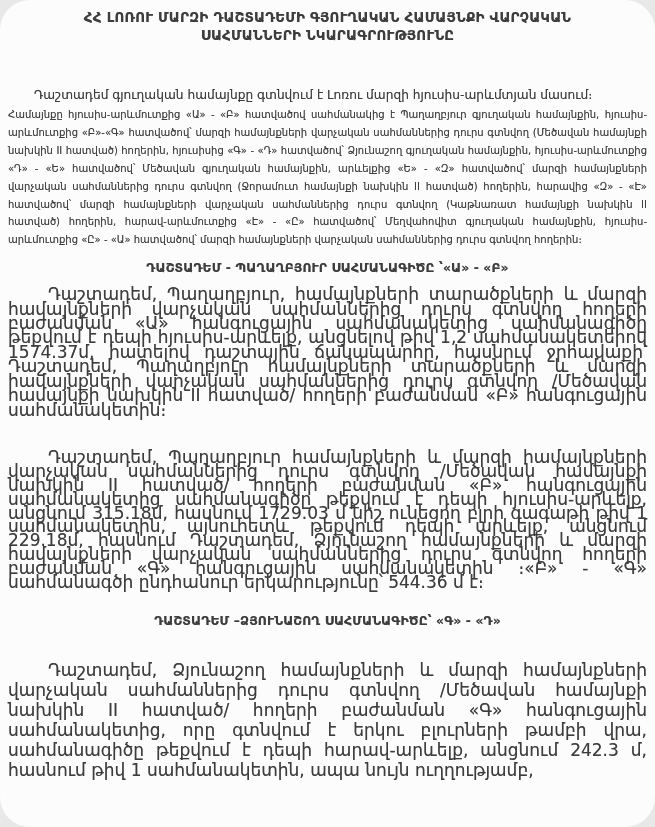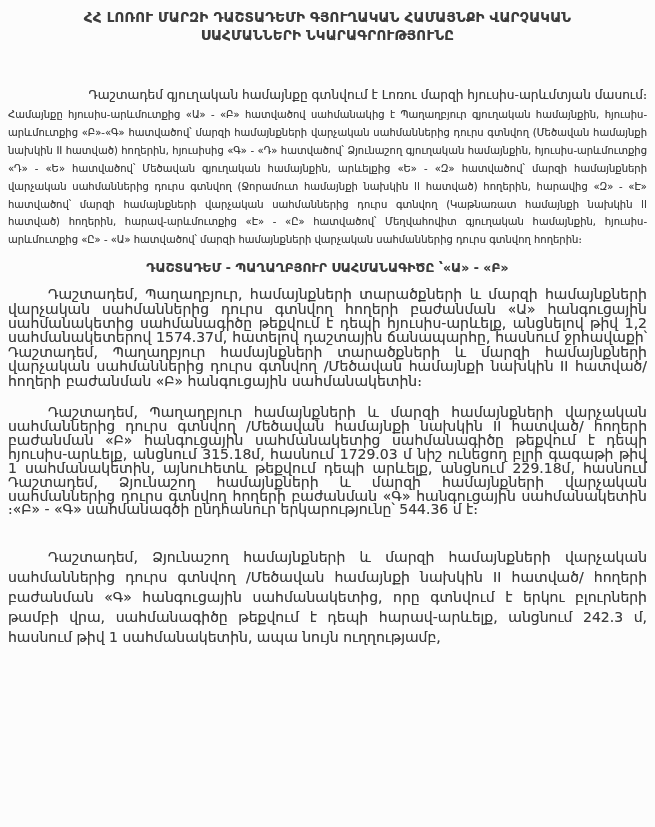--- a/index.html
+++ b/index.html
@@ -12,38 +12,38 @@
     width: 655px;
     height: 827px;
     margin: 0 auto;
     background: #fcfcfc;
     box-sizing: border-box;
     padding: 8px 8px 0 8px;
     overflow: hidden;
     font-family: "DejaVu Sans", "Liberation Sans", sans-serif;
     color: #3d3d3d;
     text-shadow: 0 0 0.6px rgba(80,80,80,0.55);
+    border-radius: 30px;
   }
   .doc-title {
     margin: 0 auto;
     max-width: 545px;
     text-align: center;
     font-size: 13.5px;
     font-weight: bold;
     line-height: 18px;
     letter-spacing: 0.2px;
   }
   .intro {
     margin-top: 40px;
   }
   .intro p {
     margin: 0;
     font-size: 12.2px;
     line-height: 22px;
-    text-align: right;
   }
   .intro .indent {
     text-indent: 26px;
   }
   .overview {
     margin: 0;
     font-size: 10px;
     line-height: 17.9px;
     text-align: justify;
   }
@@ -53,30 +53,30 @@
     font-size: 12.4px;
     font-weight: bold;
     line-height: 19px;
     letter-spacing: 0.1px;
   }
   .h1gap { margin-top: 9px; }
   .h2gap { margin-top: 21px; max-width: 600px; }
   .h3gap { margin-top: 21px; }
   .sec-body {
     margin: 0;
-    font-size: 14px;
+    font-size: 17px;
     text-align: justify;
   }
   .body-a { margin-top: 10px; line-height: 14.4px; text-indent: 40px; }
   .summary-a {
     margin: 0 0 0 85px;
     font-size: 12.1px;
     line-height: 14.4px;
   }
-  .body-b { margin-top: 18px; line-height: 13.9px; text-indent: 40px; }
+  .body-b { margin-top: 34px; line-height: 13.9px; text-indent: 40px; }
   .body-c { margin-top: 30px; line-height: 20px; text-indent: 40px; }
 </style>
 </head>
 <body>
 
 <div class="page">
   <div class="doc-title">ՀՀ ԼՈՌՈՒ ՄԱՐԶԻ ԴԱՇՏԱԴԵՄԻ ԳՅՈՒՂԱԿԱՆ ՀԱՄԱՅՆՔԻ ՎԱՐՉԱԿԱՆ ՍԱՀՄԱՆՆԵՐԻ ՆԿԱՐԱԳՐՈՒԹՅՈՒՆԸ</div>
 
   <div class="intro">
     <p class="indent">Դաշտադեմ գյուղական համայնքը գտնվում է Լոռու մարզի հյուսիս-արևմտյան  մասում։</p>
@@ -85,15 +85,16 @@
   <p class="overview">Համայնքը հյուսիս-արևմուտքից «Ա» - «Բ» հատվածով  սահմանակից է Պաղաղբյուր գյուղական համայնքին, հյուսիս-արևմուտքից «Բ»-«Գ» հատվածով՝ մարզի համայնքների վարչական սահմաններից դուրս գտնվող (Մեծավան համայնքի նախկին II հատված) հողերին, հյուսիսից «Գ» - «Դ» հատվածով՝ Ձյունաշող գյուղական  համայնքին, հյուսիս-արևմուտքից «Դ» - «Ե» հատվածով՝ Մեծավան գյուղական համայնքին, արևելքից «Ե» - «Զ» հատվածով՝ մարզի համայնքների վարչական սահմաններից դուրս գտնվող (Ջորամուտ համայնքի նախկին II հատված) հողերին, հարավից «Զ» - «Է» հատվածով՝ մարզի համայնքների վարչական սահմաններից դուրս գտնվող (Կաթնառատ համայնքի նախկին II հատված)  հողերին, հարավ-արևմուտքից «Է» - «Ը» հատվածով՝ Մեղվահովիտ գյուղական համայնքին, հյուսիս-արևմուտքից «Ը» - «Ա» հատվածով՝ մարզի համայնքների վարչական սահմաններից դուրս գտնվող հողերին։</p>
 
   <div class="sec-heading h1gap">ԴԱՇՏԱԴԵՄ - ՊԱՂԱՂԲՅՈՒՐ ՍԱՀՄԱՆԱԳԻԾԸ ՝«Ա» - «Բ»</div>
 
   <p class="sec-body body-a">Դաշտադեմ, Պաղաղբյուր, համայնքների տարածքների և մարզի համայնքների վարչական սահմաններից դուրս գտնվող հողերի բաժանման «Ա» հանգուցային սահմանակետից սահմանագիծը թեքվում է  դեպի հյուսիս-արևելք, անցնելով թիվ 1,2 սահմանակետերով 1574.37մ, հատելով դաշտային ճանապարհը, հասնում ջրհավաքի՝ Դաշտադեմ, Պաղաղբյուր համայնքների տարածքների և մարզի համայնքների վարչական սահմաններից դուրս գտնվող /Մեծավան համայնքի նախկին II հատված/ հողերի բաժանման «Բ» հանգուցային սահմանակետին։</p>
 
 
 
   <p class="sec-body body-b">Դաշտադեմ, Պաղաղբյուր համայնքների և մարզի համայնքների վարչական սահմաններից դուրս գտնվող /Մեծավան համայնքի նախկին II հատված/  հողերի  բաժանման «Բ» հանգուցային սահմանակետից սահմանագիծը թեքվում է  դեպի հյուսիս-արևելք, անցնում 315.18մ, հասնում 1729.03 մ նիշ ունեցող բլրի գագաթի թիվ 1 սահմանակետին, այնուհետև թեքվում դեպի արևելք, անցնում 229.18մ, հասնում Դաշտադեմ, Ձյունաշող համայնքների և մարզի համայնքների վարչական սահմաններից դուրս գտնվող հողերի բաժանման «Գ»  հանգուցային սահմանակետին ։«Բ» - «Գ» սահմանագծի ընդհանուր երկարությունը՝ 544.36 մ  է։</p>
 
+  <div class="sec-heading h3gap">ԴԱՇՏԱԴԵՄ –ՁՅՈՒՆԱՇՈՂ  ՍԱՀՄԱՆԱԳԻԾԸ՝ «Գ» - «Դ»</div>
 
   <p class="sec-body body-c">Դաշտադեմ, Ձյունաշող համայնքների և մարզի համայնքների վարչական սահմաններից դուրս գտնվող /Մեծավան համայնքի նախկին II հատված/ հողերի բաժանման «Գ» հանգուցային սահմանակետից, որը գտնվում է երկու բլուրների թամբի վրա, սահմանագիծը թեքվում է  դեպի հարավ-արևելք, անցնում 242.3 մ, հասնում թիվ 1 սահմանակետին, ապա նույն ուղղությամբ,</p>
 </div>
 
 </body></html>

